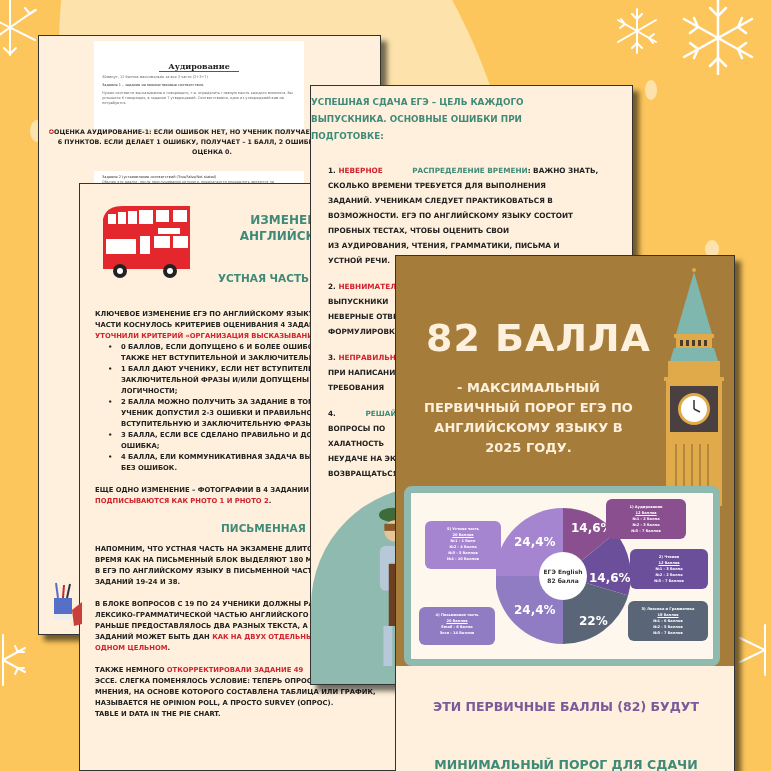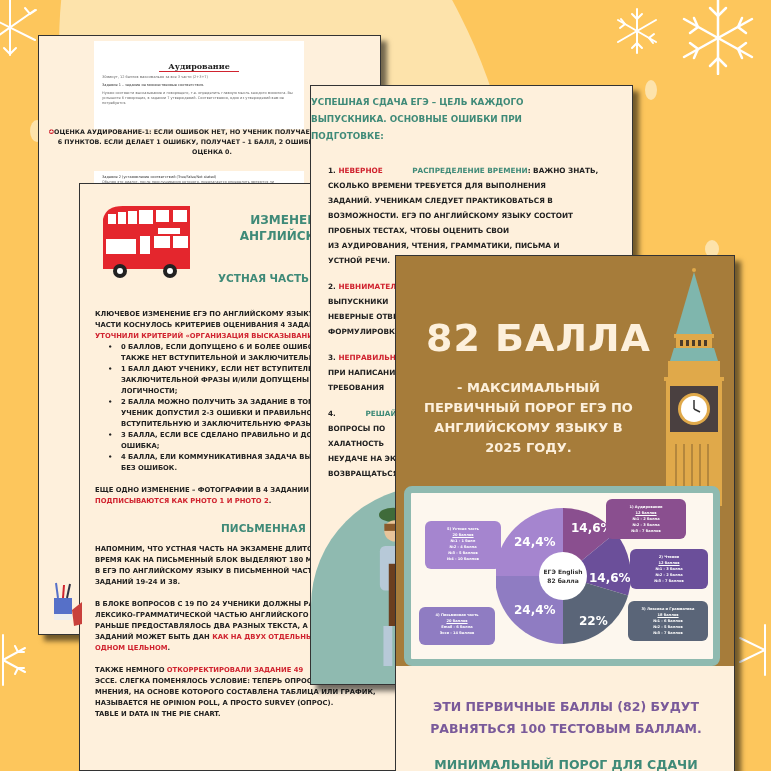--- a/index.html
+++ b/index.html
@@ -333,18 +333,17 @@
       <div>№1 - 1 балл</div>
         <div>№2 - 4 балла</div>
         <div>№3 - 5 баллов</div>
         <div>№4 - 10 баллов</div>
     </div>
   </div>
 
   <div class="c4-lower"></div>
   <div class="c4-purple">
     <div>ЭТИ ПЕРВИЧНЫЕ БАЛЛЫ (82) БУДУТ</div>
-    <div>РАВНЯТЬСЯ 100 ТЕСТОВЫМ БАЛЛАМ.</div>
   </div>
   <div class="c4-green">
     <div>МИНИМАЛЬНЫЙ ПОРОГ ДЛЯ СДАЧИ</div>
   </div>
 </div>
 
 </body></html>

